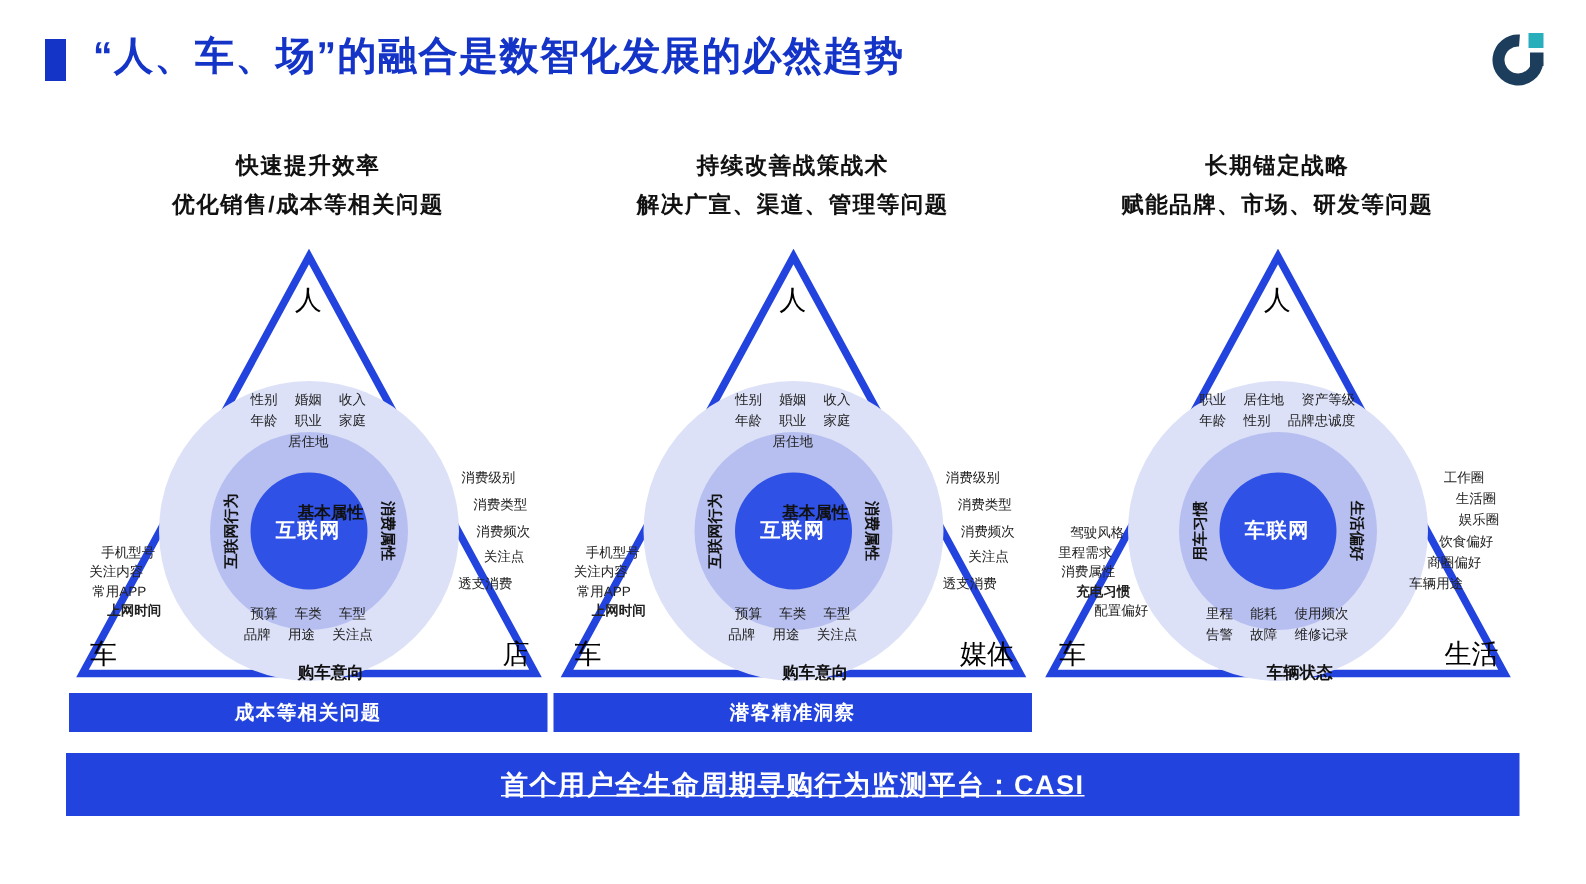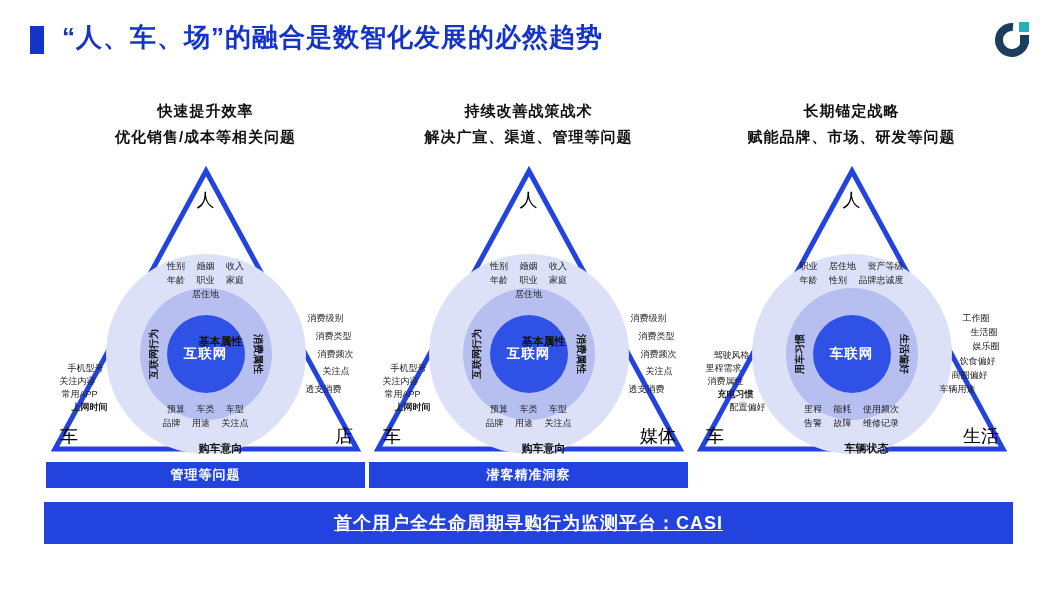--- a/index.html
+++ b/index.html
@@ -115,21 +115,21 @@
           <div class="item">透支消费</div>
         </div>
       <div class="outer-bottom">
           <div class="line">预算 车类 车型</div>
           <div class="line">品牌 用途 关注点</div>
         </div>
       <div class="corner ctop">人</div>
       <div class="corner cleft">车</div>
       <div class="corner cright">店</div>
     </div>
-    <div class="col-bar">管理等问题</div>
+    <div class="col-bar">成本等相关问题</div>
   </section>
 
   <section class="col">
     <div class="col-heading">
       <div>持续改善战策战术</div>
       <div>解决广宣、渠道、管理等问题</div>
     </div>
     <div class="tri-area">
       <svg class="tri-svg" viewBox="0 0 312 288">
         <polygon points="156,5 307,283 5,283"></polygon>

